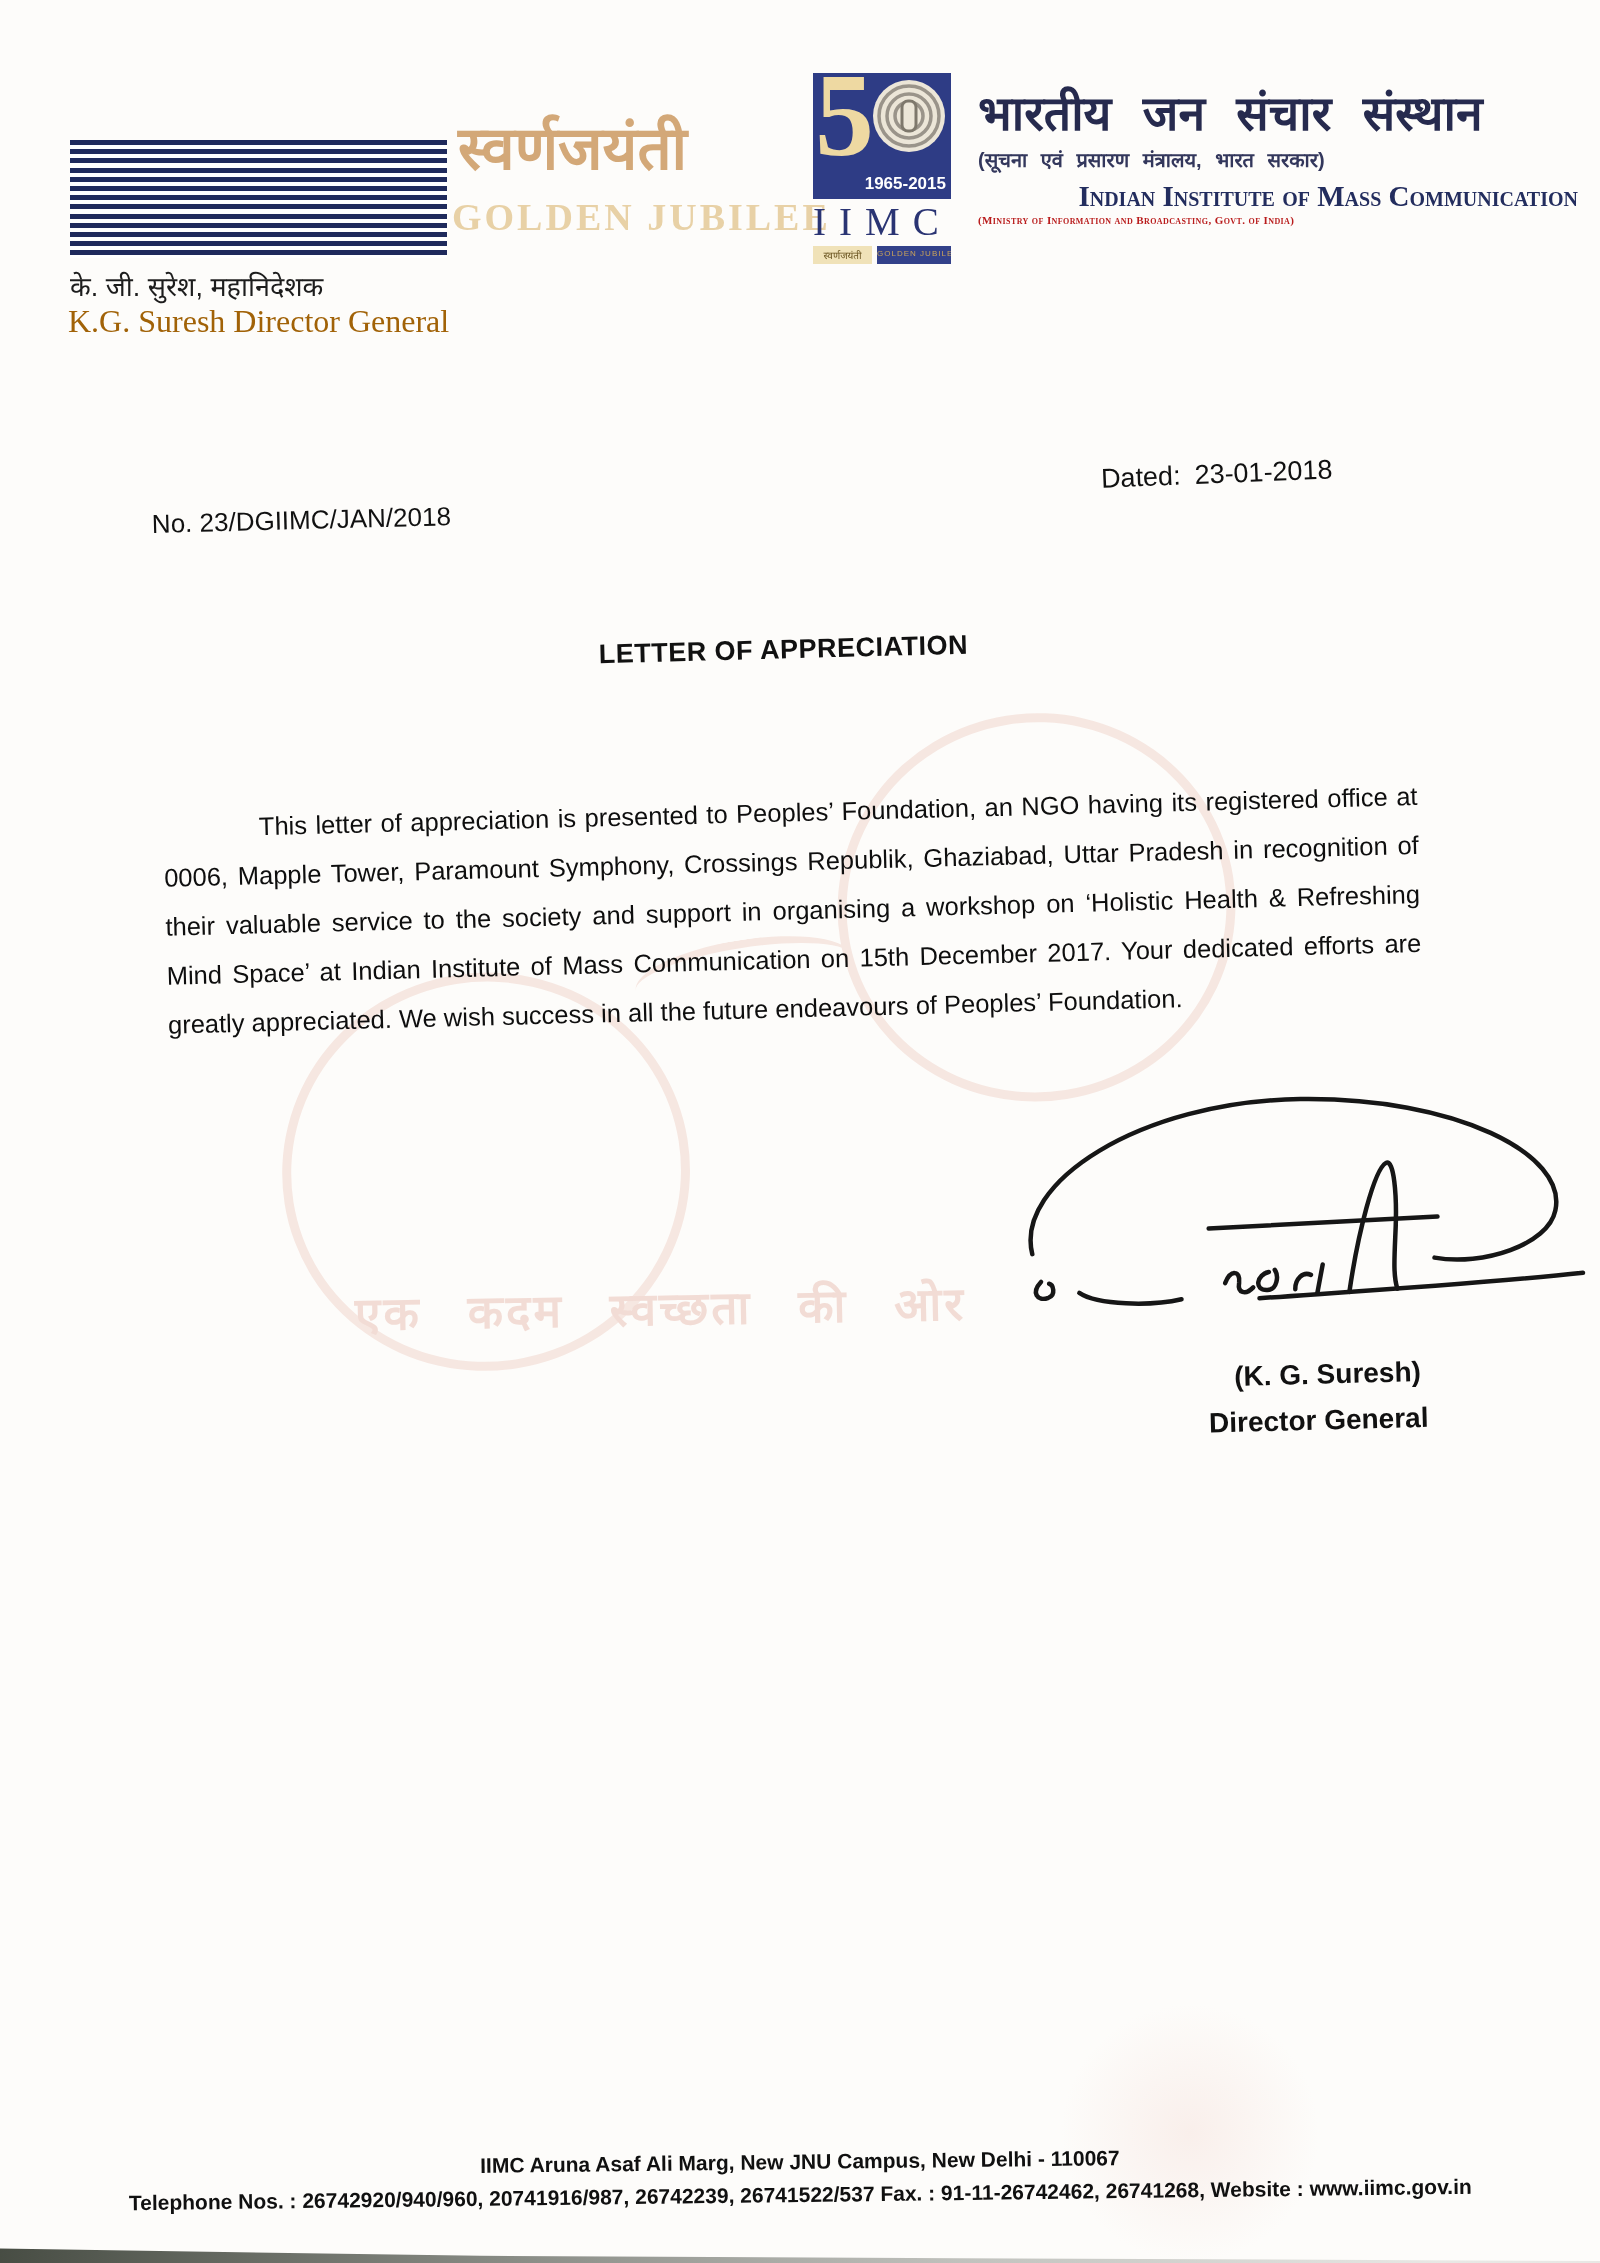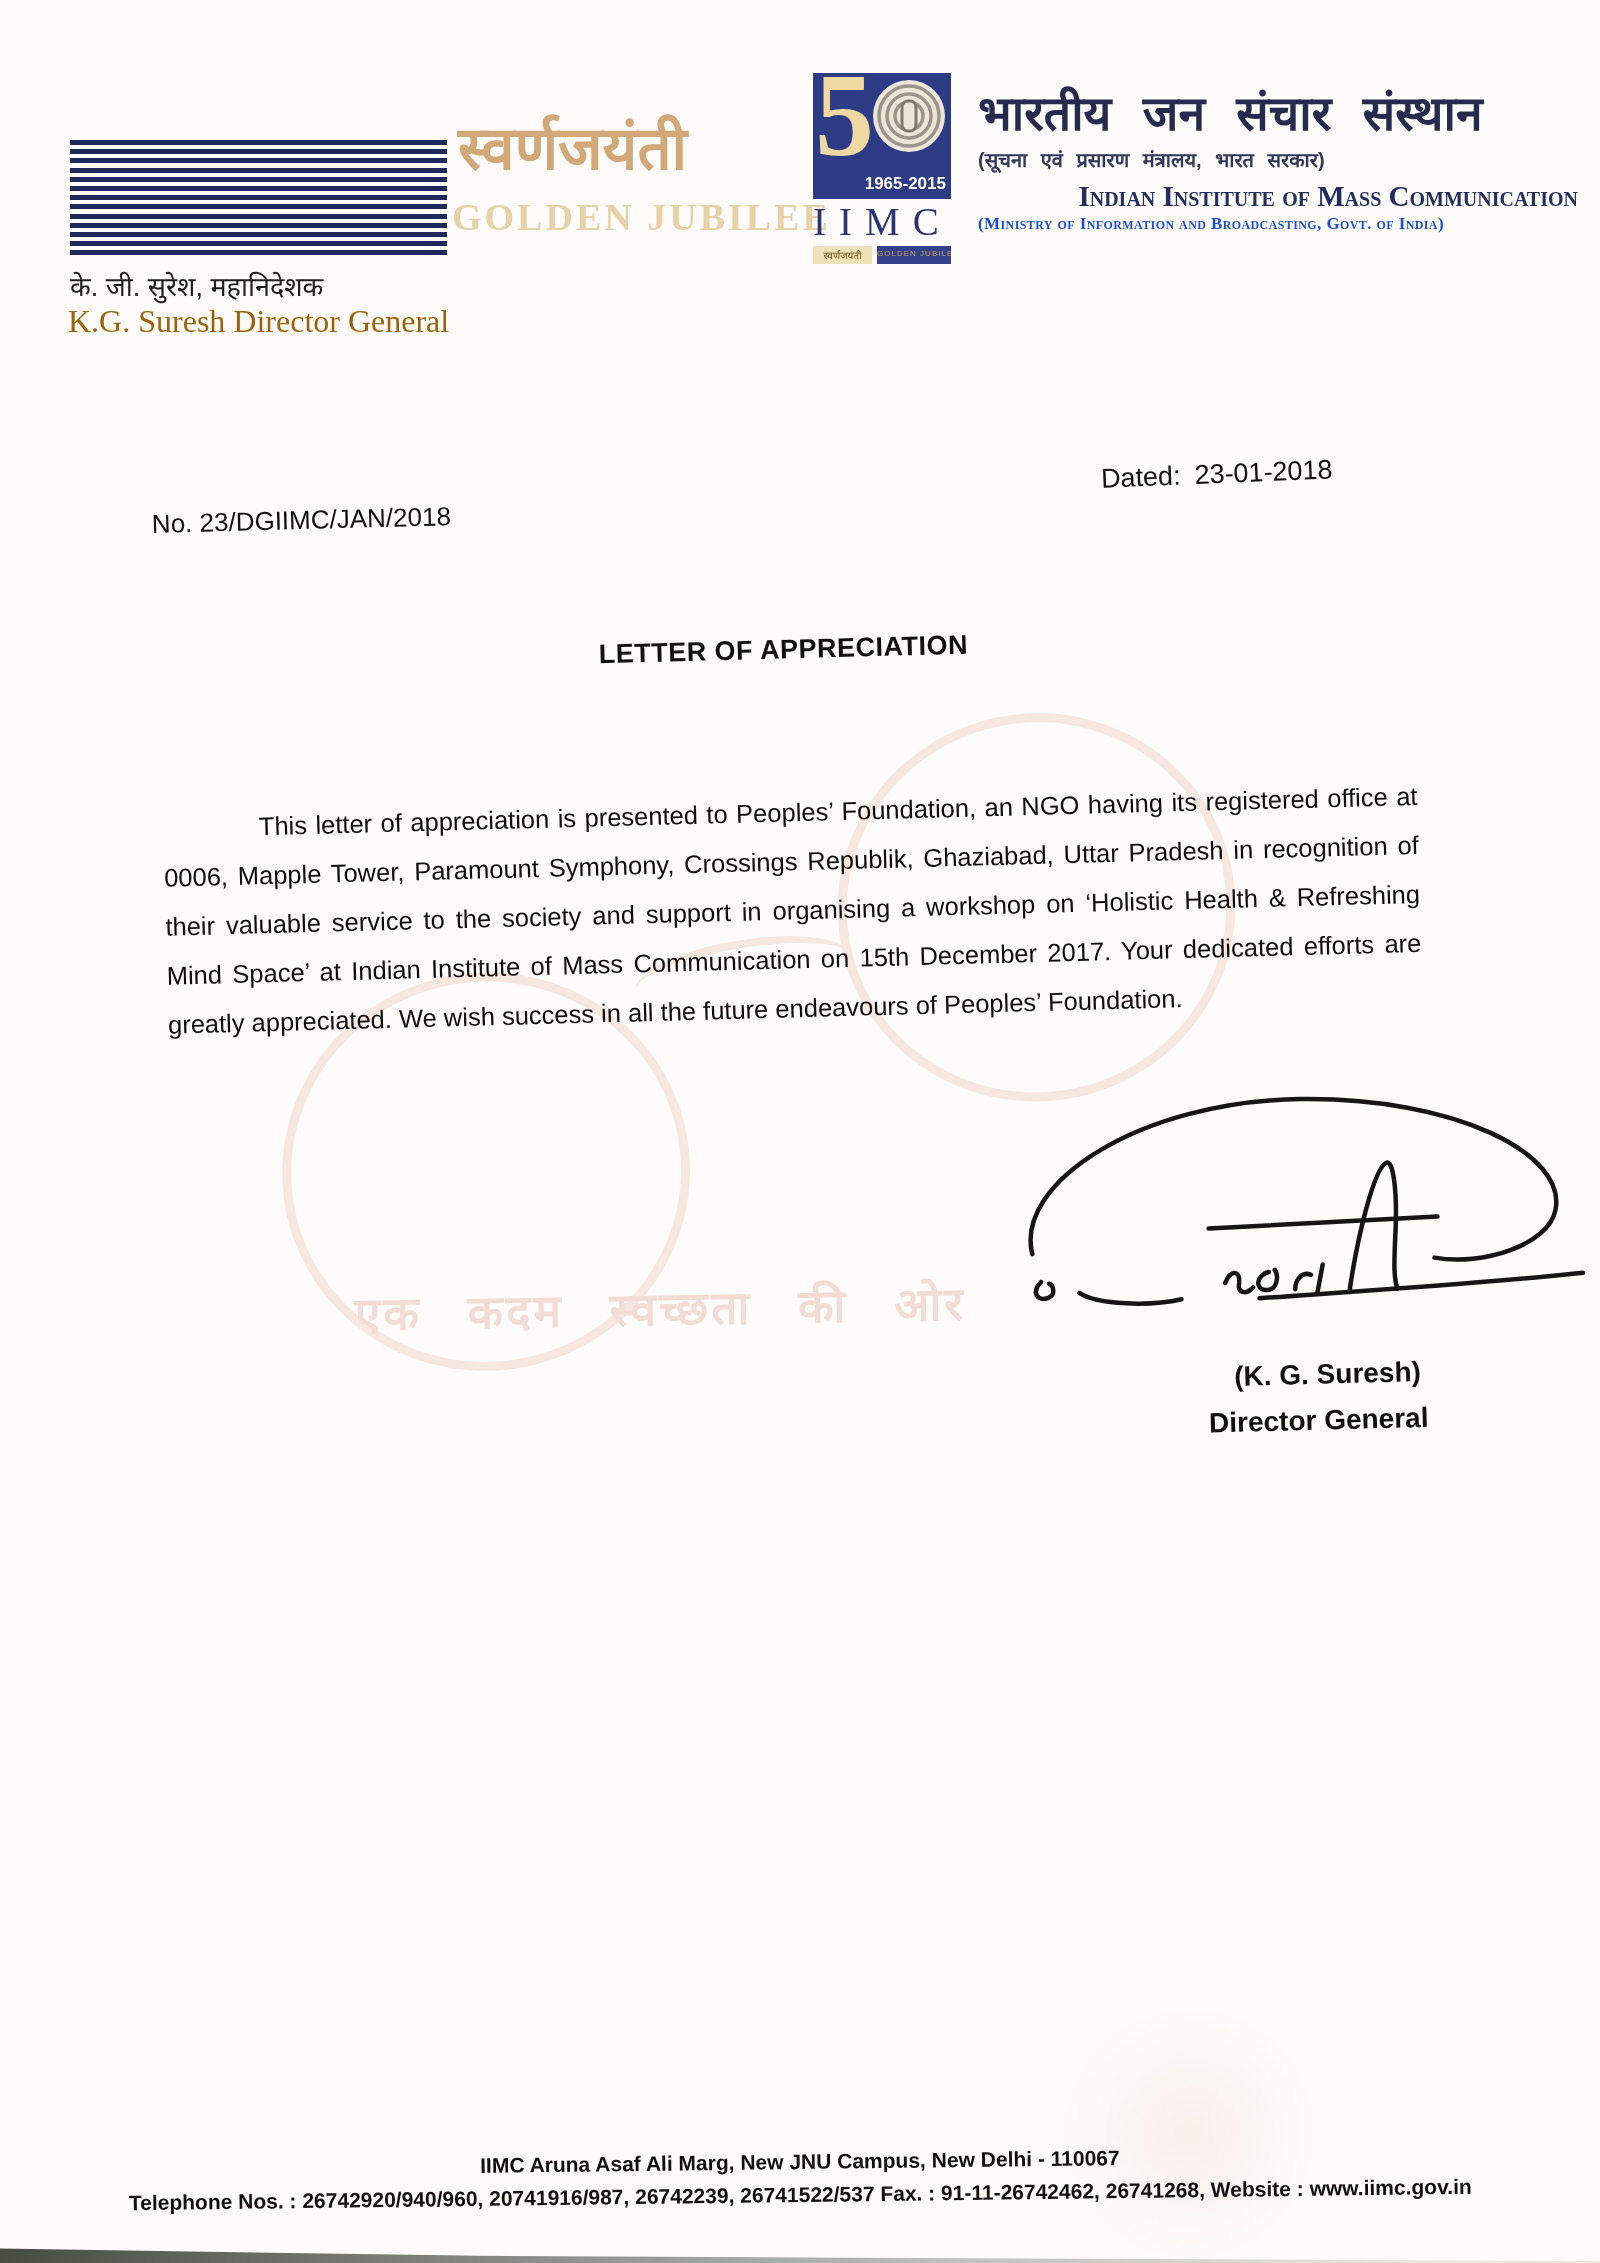--- a/index.html
+++ b/index.html
@@ -30,21 +30,21 @@
   .strip-hi{flex:1; background:#f0e2b8; color:#6a5420; font-size:10px; text-align:center;
     padding:2px 0; overflow:hidden; white-space:nowrap;}
   .strip-en{flex:1.25; background:#33418a; color:#caa35a; font-size:8px; text-align:center;
     padding:3px 0; letter-spacing:1px; overflow:hidden; white-space:nowrap;}
   .inst{position:absolute; left:978px; top:62px; width:600px;}
   .inst-hi1{font-size:48px; font-weight:bold; color:#262a4e; word-spacing:18px; white-space:nowrap;}
   .inst-hi2{font-size:20px; font-weight:bold; color:#33375c; margin-top:2px; word-spacing:8px; white-space:nowrap;}
   .inst-en1{font-family:"Liberation Serif", serif; font-variant:small-caps; font-weight:bold;
     font-size:29px; color:#232d5e; margin-top:7px; white-space:nowrap;text-align:right;}
   .inst-en2{font-family:"Liberation Serif", serif; font-variant:small-caps; font-weight:bold;
-    font-size:17px; color:#1d4ed8; margin-top:1px; letter-spacing:0.4px; white-space:nowrap;}
+    font-size:11px; color:#b91c1c; margin-top:1px; letter-spacing:0.4px; white-space:nowrap;}
   .sig-hi{position:absolute; left:70px; top:250px; font-size:27px; color:#1d1d1d; white-space:nowrap;}
   .sig-en{position:absolute; left:68px; top:286px; font-family:"Liberation Serif", serif;
     font-size:32px; color:#a16207; white-space:nowrap;}
   
   .wm{position:absolute; z-index:1;}
   .wm-glasses{left:240px; top:690px; width:1140px; height:630px; transform:rotate(-9deg);}
   .wm-lens{position:absolute; border:9px solid #f6e7e1; border-radius:50%;}
   .wm-lens.left{left:20px; top:230px; width:390px; height:380px;}
   .wm-lens.right{left:610px; top:60px; width:380px; height:370px;}
   .wm-bridge{position:absolute; left:400px; top:240px; width:220px; height:60px;

